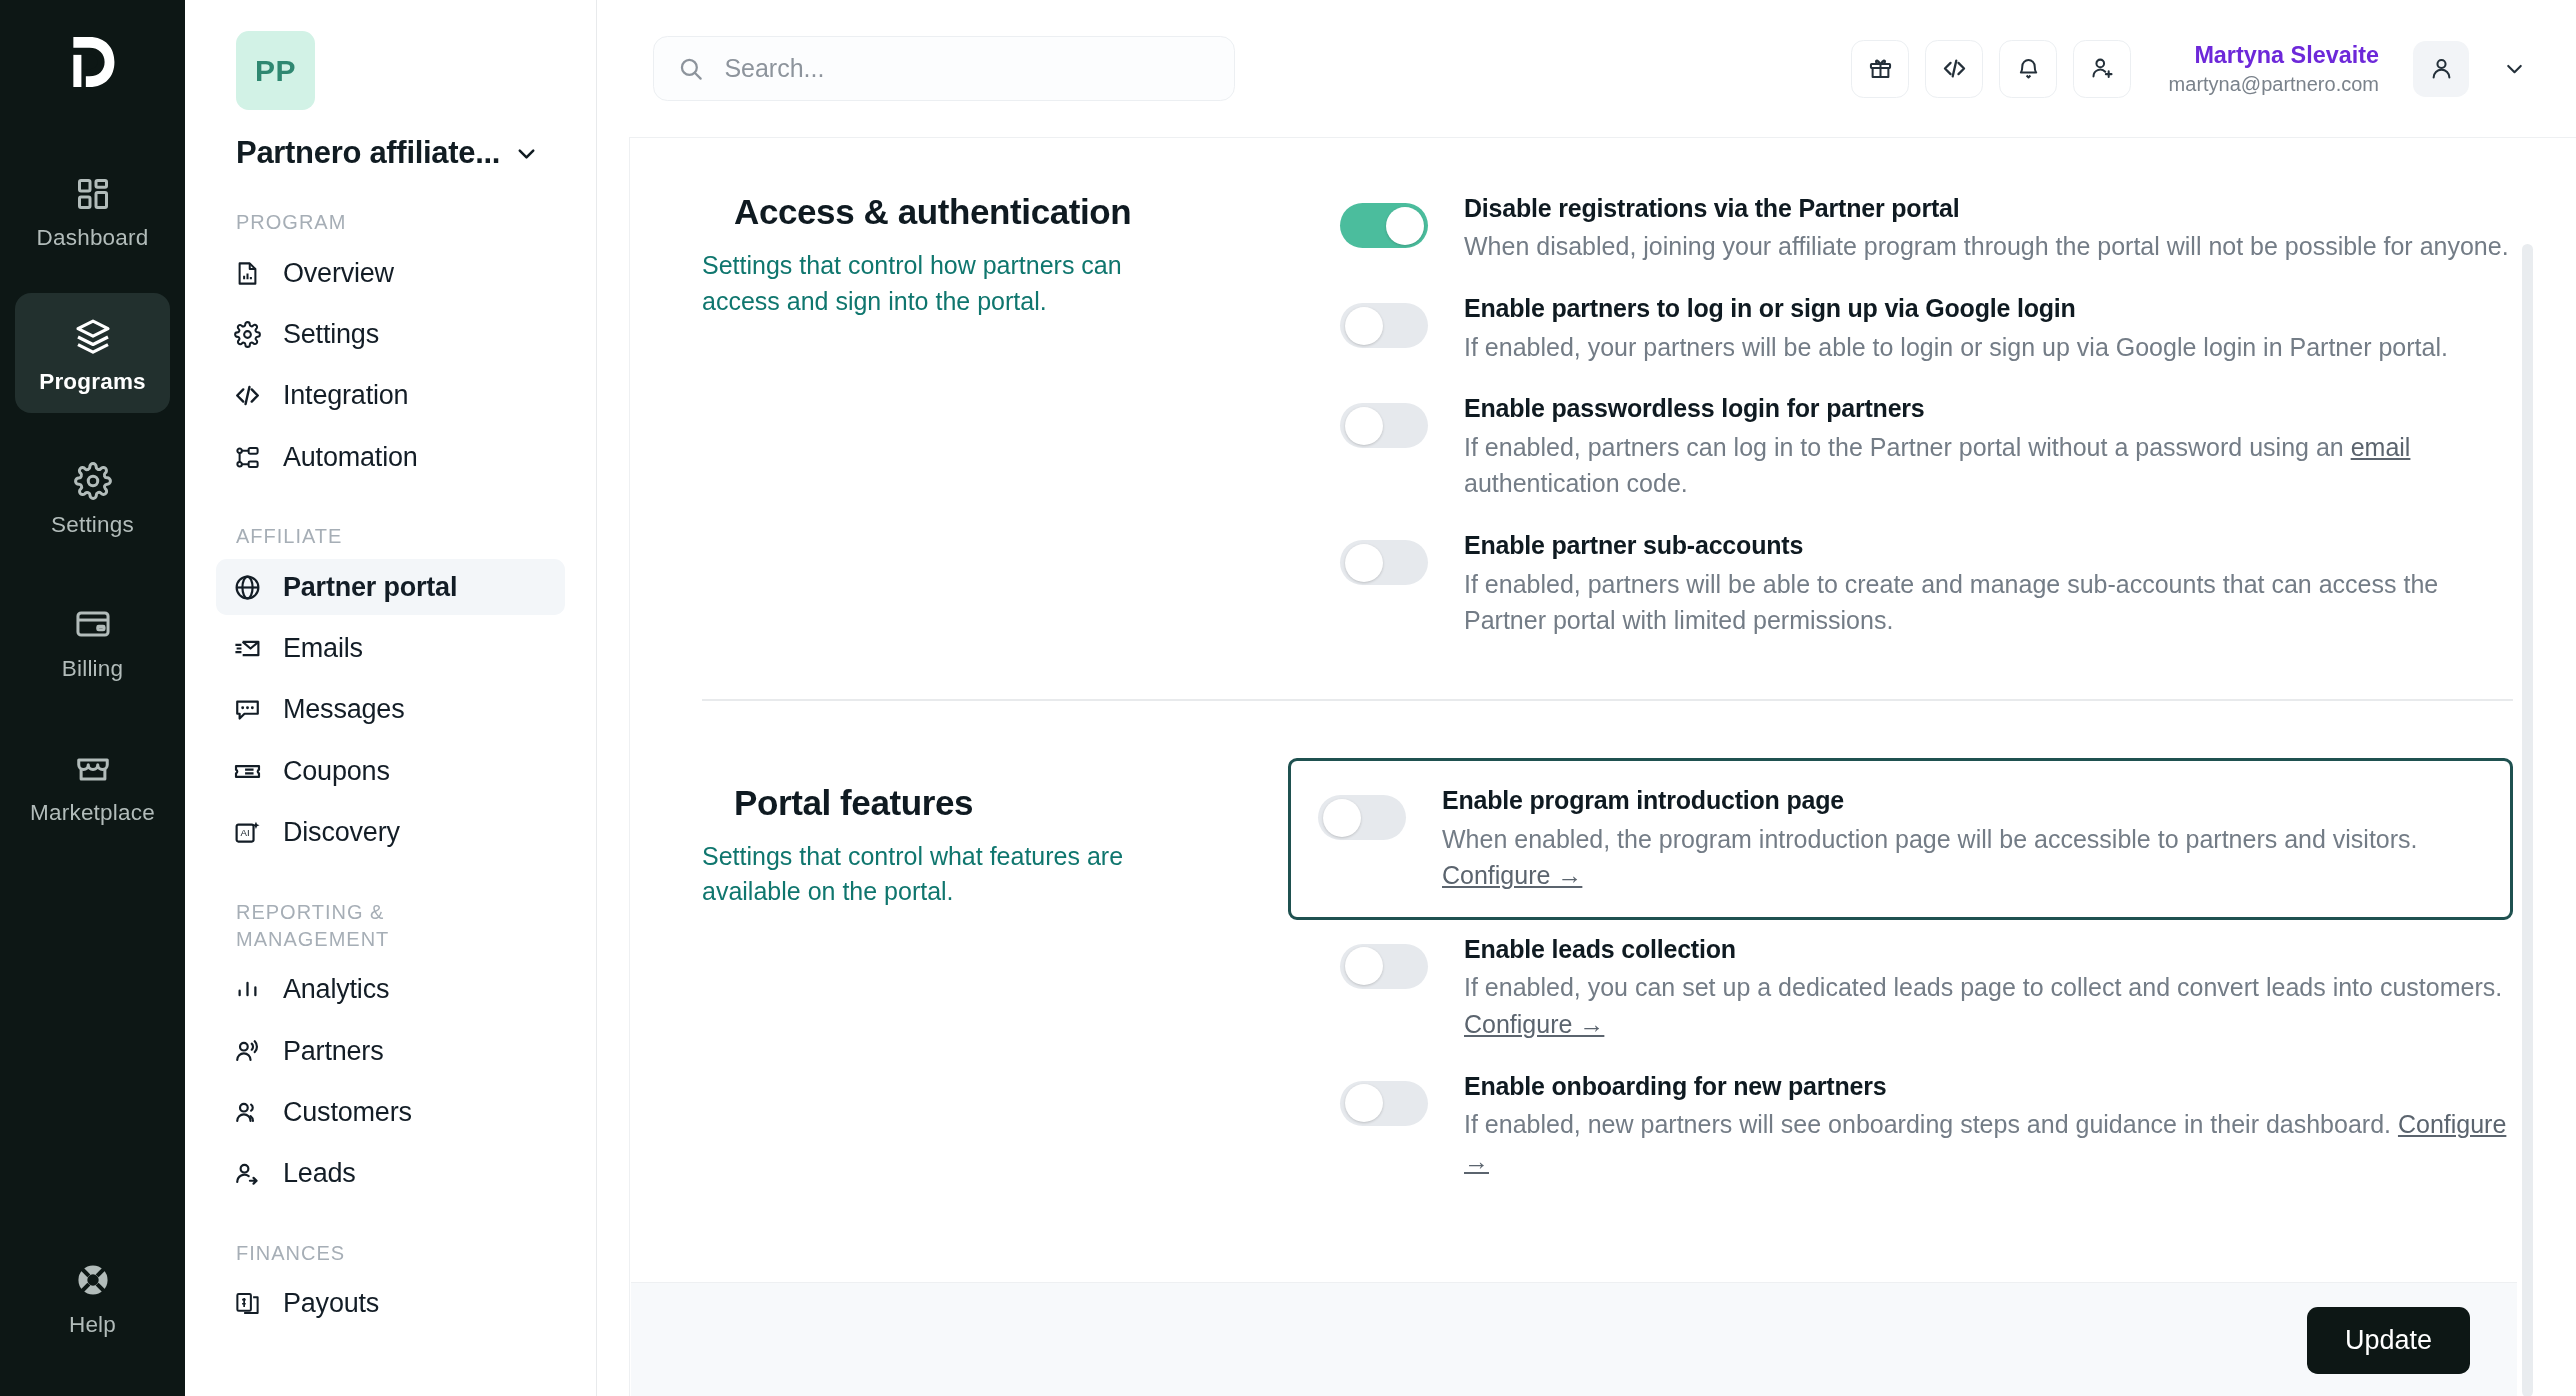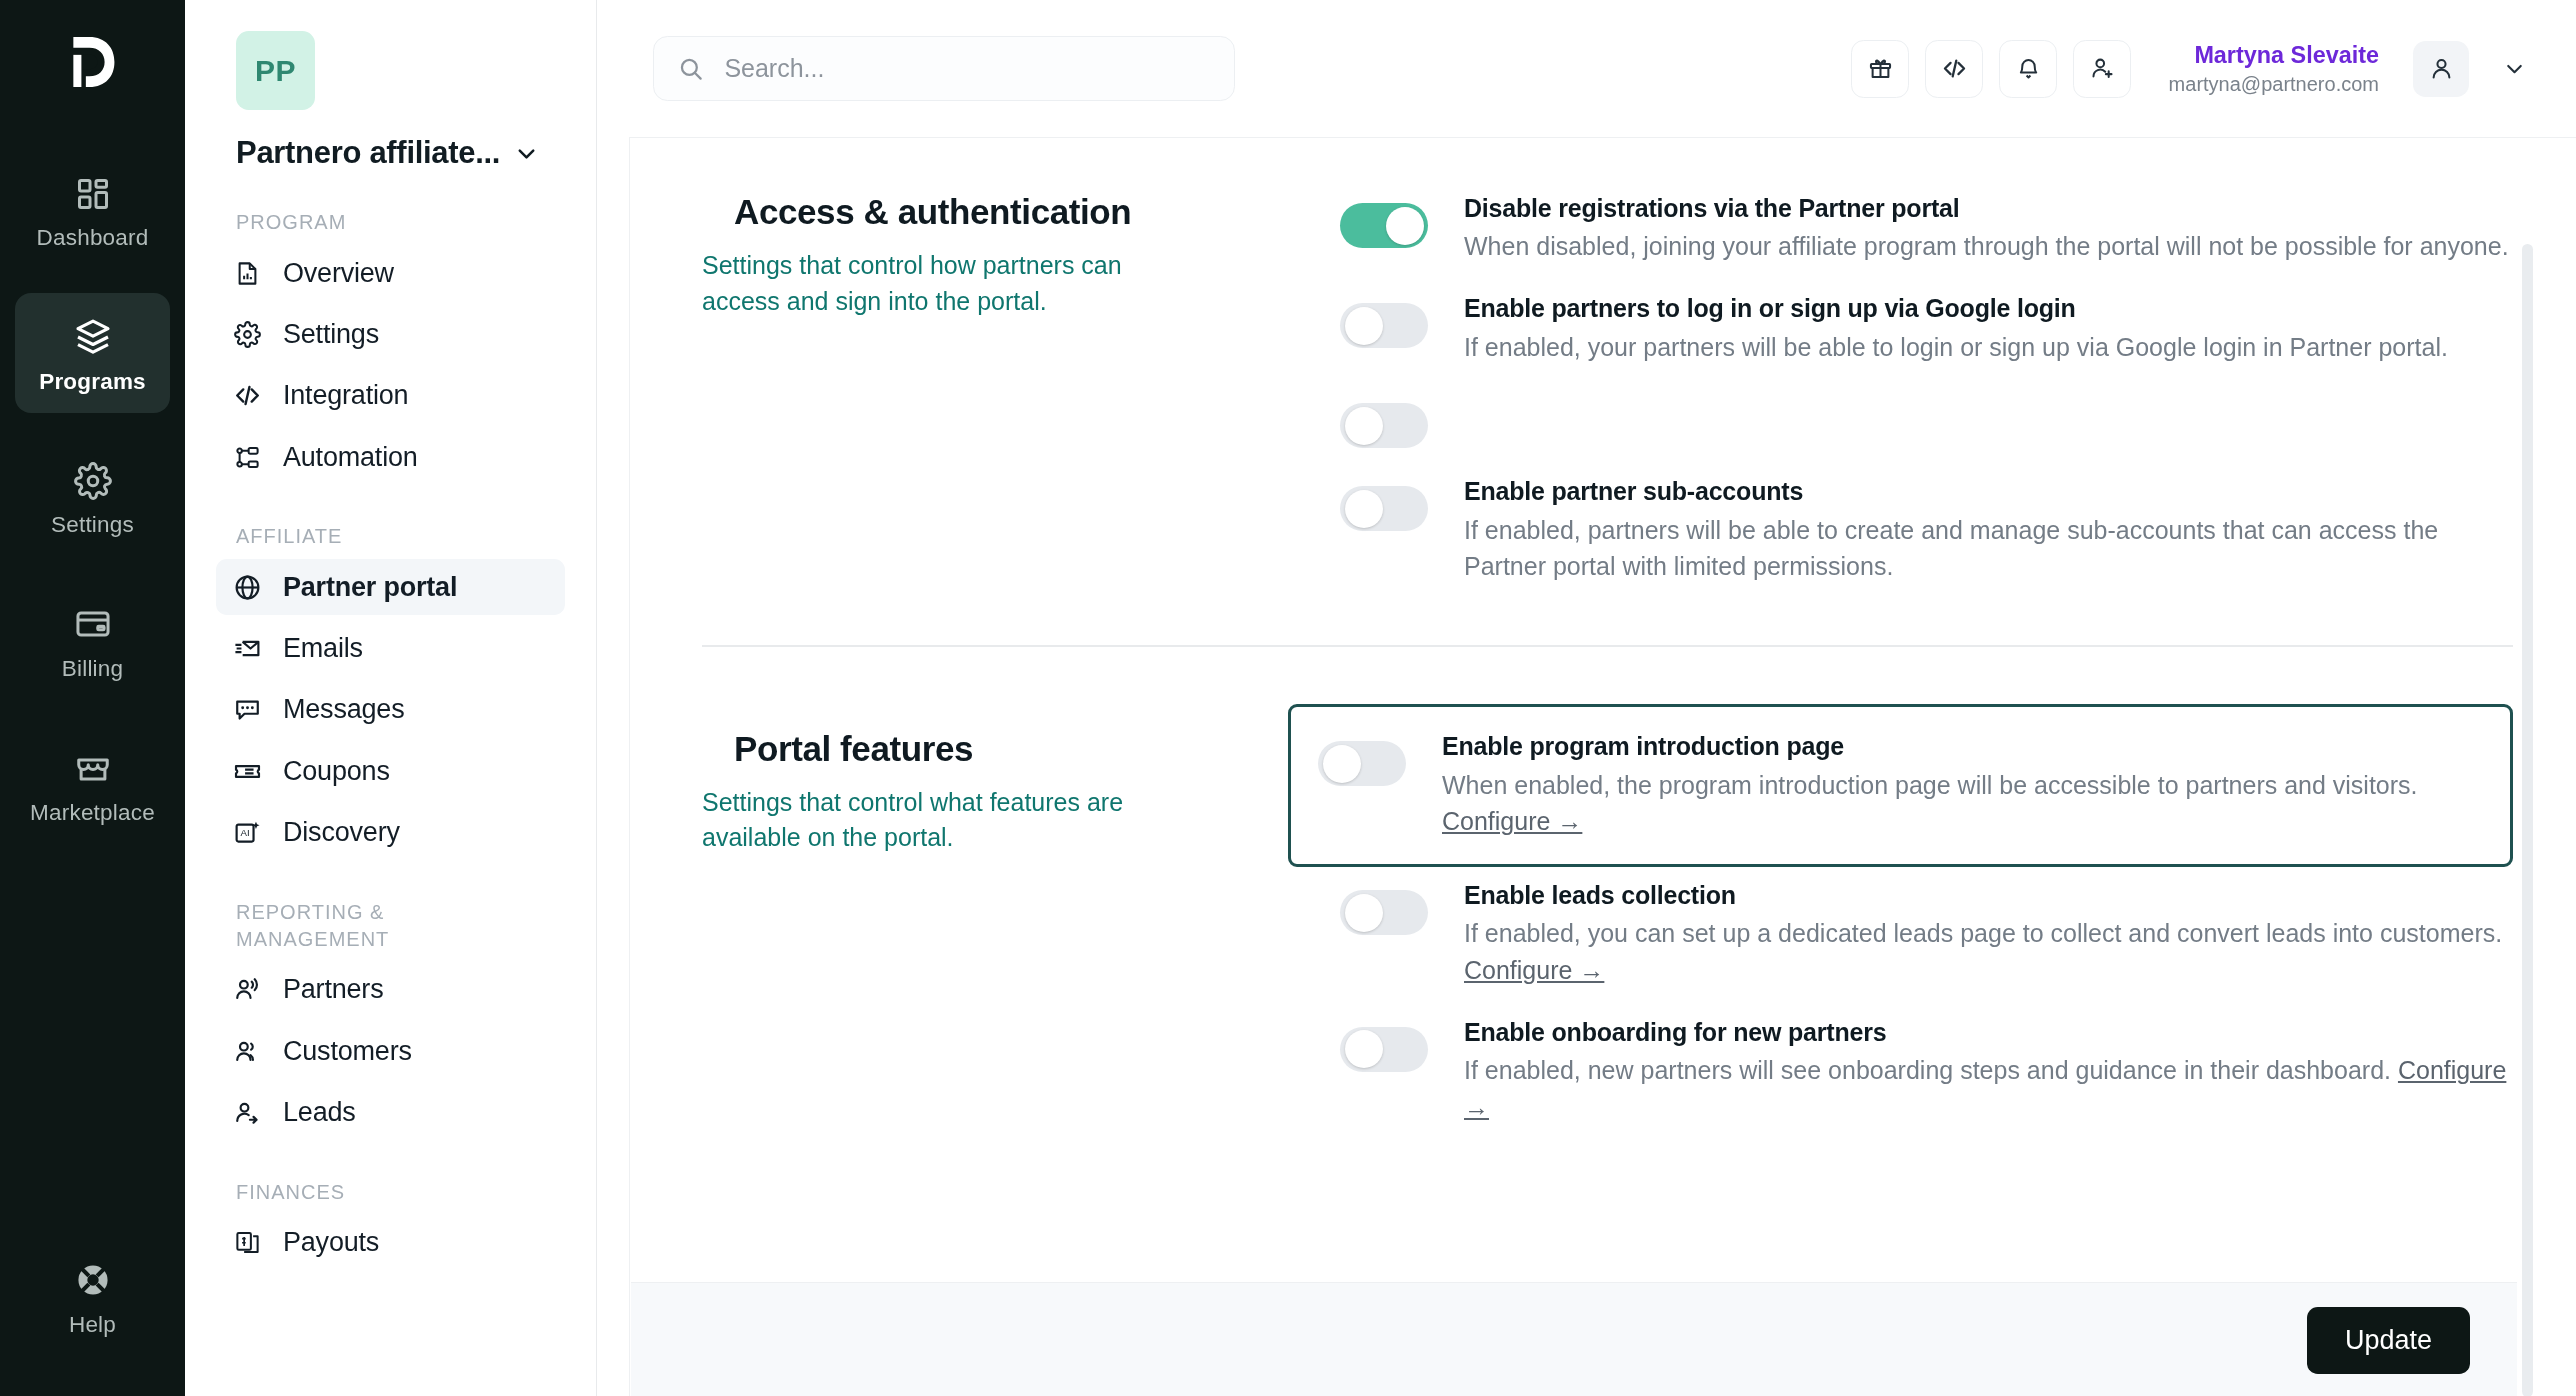--- a/index.html
+++ b/index.html
@@ -325,20 +325,28 @@
           <text x="10" y="15" font-size="8" font-family="Liberation Sans, sans-serif" fill="#131d26" stroke="none" text-anchor="middle">AI</text>
           <path d="M19 3 19.9 5.1 22 6 19.9 6.9 19 9 18.1 6.9 16 6 18.1 5.1z" fill="#131d26" stroke="none"></path>
         </svg>
       </span>
       <span class="nav-label">Discovery</span>
     </div>
 
     <div class="nav-group-title" style="max-width:243px">REPORTING &amp; MANAGEMENT</div>
     <div class="nav-item">
       <span class="nav-ico">
+        <svg width="27" height="27" viewBox="0 0 24 24" fill="none" stroke="#131d26" stroke-width="2" stroke-linecap="round">
+          <path d="M5 13v4M12 6v11M19 10v7"></path>
+        </svg>
+      </span>
+      <span class="nav-label">Analytics</span>
+    </div>
+    <div class="nav-item">
+      <span class="nav-ico">
         <svg width="29" height="29" viewBox="0 0 24 24" fill="none" stroke="#131d26" stroke-width="1.8" stroke-linecap="round">
           <circle cx="9" cy="8" r="3.2"></circle>
             <path d="M3.5 19a5.5 5.5 0 0 1 11 0"></path>
           <path d="M15.5 5.5a3.5 3.5 0 0 1 0 5M18 3.5a6.5 6.5 0 0 1 0 9"></path>
         </svg>
       </span>
       <span class="nav-label">Partners</span>
     </div>
     <div class="nav-item">
       <span class="nav-ico">
@@ -474,20 +482,24 @@
               <div class="tg-text">
                 <div class="tg-title">Enable partners to log in or sign up via Google login</div>
                 <div class="tg-desc">If enabled, your partners will be able to login or sign up via Google login in Partner portal.</div>
               </div>
             </div>
 
             <div class="toggle-row">
               <div class="switch">
                   <span class="knob"></span>
                 </div>
+              <div class="tg-text">
+                <div class="tg-title">Enable passwordless login for partners</div>
+                <div class="tg-desc"><span>If enabled, partners can log in to the Partner portal without a password using an </span><span class="lnk">email</span><span> authentication code.</span></div>
+              </div>
             </div>
 
             <div class="toggle-row">
               <div class="switch">
                   <span class="knob"></span>
                 </div>
               <div class="tg-text">
                 <div class="tg-title">Enable partner sub-accounts</div>
                 <div class="tg-desc">If enabled, partners will be able to create and manage sub-accounts that can access the Partner portal with limited permissions.</div>
               </div>

